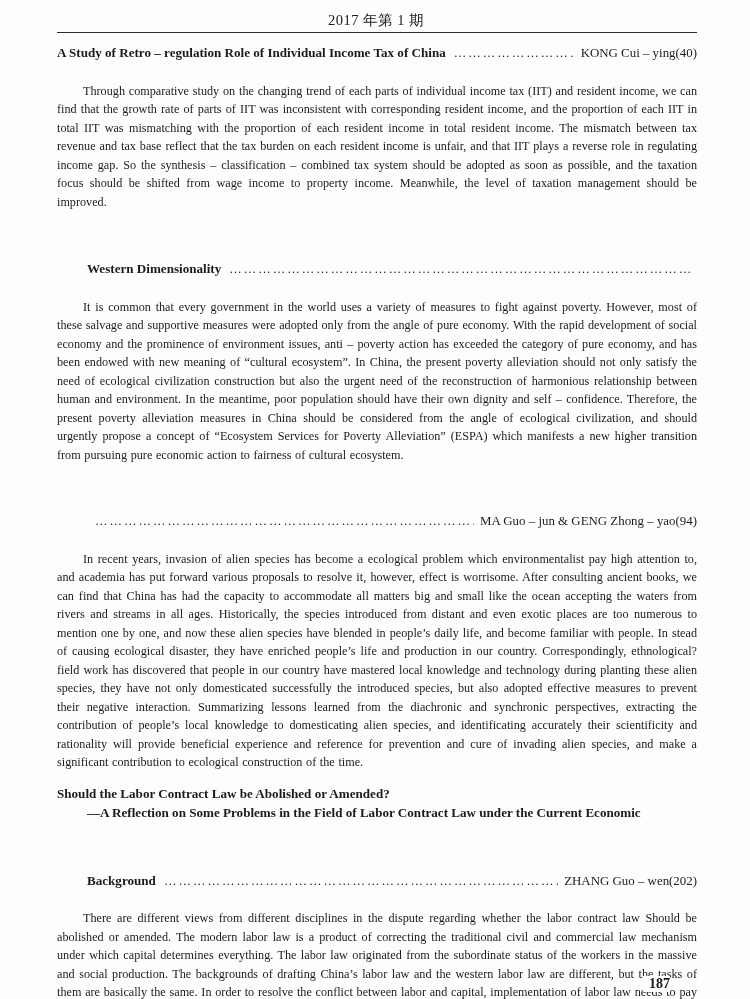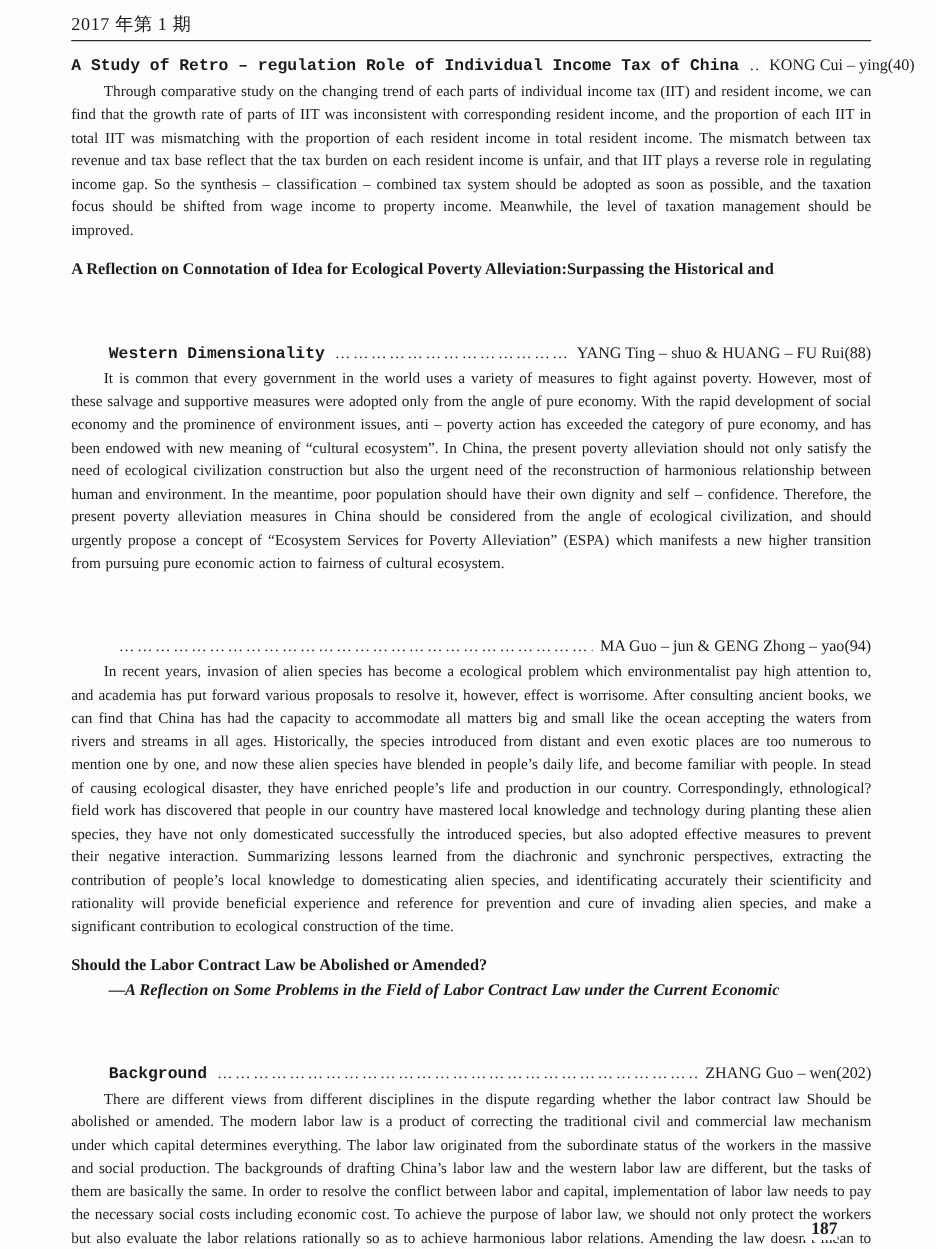--- a/index.html
+++ b/index.html
@@ -13,21 +13,21 @@
     height: 999px;
     margin: 0 auto;
     background: #fdfdfc;
     color: #1b1b1b;
     font-family: "Liberation Serif", "DejaVu Serif", serif;
     box-sizing: border-box;
     padding: 10px 53px 0 57px;
     overflow: hidden;
   }
   .header {
-    text-align: left;
+    text-align: center;
     font-size: 14.5px;
     line-height: 20px;
     letter-spacing: 0.5px;
     padding-right: 2px;
   }
   .rule {
     border: none;
     border-top: 1.5px solid #2b2b2b;
     margin: 2px 0 0 0;
   }
@@ -36,51 +36,50 @@
   }
   .entry + .entry {
     margin-top: 12px;
   }
   .title-line {
     font-weight: bold;
     font-size: 13.1px;
     line-height: 19.5px;
     white-space: nowrap;
   }
-  .title-line.indent { padding-left: 30px; font-style: italic; }
+  .title-line.indent { padding-left: 30px; }
   .leader-line {
     display: flex;
     align-items: baseline;
     font-size: 13.1px;
     line-height: 19.5px;
   }
   .leader-line.indent { padding-left: 30px; margin-top: 48px; }
   .leader-title {
     font-weight: bold;
     white-space: nowrap;
     flex: 0 0 auto;
-    font-family: Liberation Mono, monospace;
   }
   .dots {
     flex: 1 1 0;
     min-width: 10px;
     overflow: hidden;
     white-space: nowrap;
     margin: 0 6px 0 8px;
     letter-spacing: 2px;
     font-size: 12.5px;
     color: #222;
   }
   .authors {
     white-space: nowrap;
     flex: 0 0 auto;
     font-size: 12.9px;
   }
   .abstract {
-    margin: 1px 0 0 0;
+    margin: 18px 0 0 0;
     text-align: justify;
     text-indent: 26px;
     font-size: 12.2px;
     line-height: 18.5px;
     word-spacing: 0.6px;
   }
   .footer {
     position: absolute;
     right: 80px;
     bottom: 7px;
@@ -101,25 +100,23 @@
   <main class="entries" id="entries">
       <section class="entry">
         <div class="leader-line">
           <span class="leader-title">A Study of Retro – regulation Role of Individual Income Tax of China</span>
           <span class="dots">……………………………………………………………………………………………………………………………………………………………………………………………………………………</span>
           <span class="authors">KONG Cui – ying(40)</span>
         </div>
         <p class="abstract">Through comparative study on the changing trend of each parts of individual income tax (IIT) and resident income, we can find that the growth rate of parts of IIT was inconsistent with corresponding resident income, and the proportion of each IIT in total IIT was mismatching with the proportion of each resident income in total resident income. The mismatch between tax revenue and tax base reflect that the tax burden on each resident income is unfair, and that IIT plays a reverse role in regulating income gap. So the synthesis – classification – combined tax system should be adopted as soon as possible, and the taxation focus should be shifted from wage income to property income. Meanwhile, the level of taxation management should be improved.</p>
       </section>
       <section class="entry">
-        <div class="title-line">A Reflection on Connotation of Idea for Ecological Poverty Alleviation:Surpassing the Historical and</div>
         <div class="leader-line indent">
           <span class="leader-title">Western Dimensionality</span>
           <span class="dots">……………………………………………………………………………………………………………………………………………………………………………………………………………………</span>
-          <span class="authors">YANG Ting – shuo &amp; HUANG – FU Rui(88)</span>
         </div>
         <p class="abstract">It is common that every government in the world uses a variety of measures to fight against poverty. However, most of these salvage and supportive measures were adopted only from the angle of pure economy. With the rapid development of social economy and the prominence of environment issues, anti – poverty action has exceeded the category of pure economy, and has been endowed with new meaning of “cultural ecosystem”. In China, the present poverty alleviation should not only satisfy the need of ecological civilization construction but also the urgent need of the reconstruction of harmonious relationship between human and environment. In the meantime, poor population should have their own dignity and self – confidence. Therefore, the present poverty alleviation measures in China should be considered from the angle of ecological civilization, and should urgently propose a concept of “Ecosystem Services for Poverty Alleviation” (ESPA) which manifests a new higher transition from pursuing pure economic action to fairness of cultural ecosystem.</p>
       </section>
       <section class="entry">
         <div class="leader-line indent">
           <span class="dots">……………………………………………………………………………………………………………………………………………………………………………………………………………………</span>
           <span class="authors">MA Guo – jun &amp; GENG Zhong – yao(94)</span>
         </div>
         <p class="abstract">In recent years, invasion of alien species has become a ecological problem which environmentalist pay high attention to, and academia has put forward various proposals to resolve it, however, effect is worrisome. After consulting ancient books, we can find that China has had the capacity to accommodate all matters big and small like the ocean accepting the waters from rivers and streams in all ages. Historically, the species introduced from distant and even exotic places are too numerous to mention one by one, and now these alien species have blended in people’s daily life, and become familiar with people. In stead of causing ecological disaster, they have enriched people’s life and production in our country. Correspondingly, ethnological? field work has discovered that people in our country have mastered local knowledge and technology during planting these alien species, they have not only domesticated successfully the introduced species, but also adopted effective measures to prevent their negative interaction. Summarizing lessons learned from the diachronic and synchronic perspectives, extracting the contribution of people’s local knowledge to domesticating alien species, and identificating accurately their scientificity and rationality will provide beneficial experience and reference for prevention and cure of invading alien species, and make a significant contribution to ecological construction of the time.</p>
       </section>

